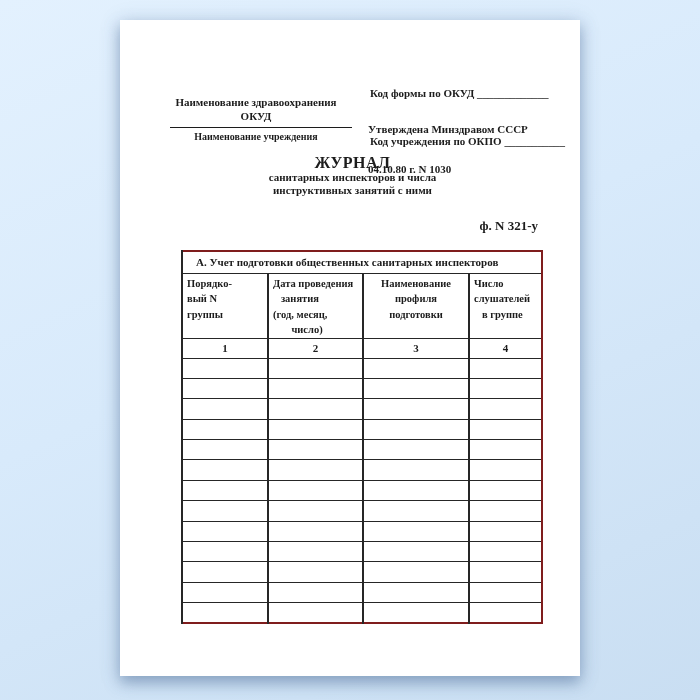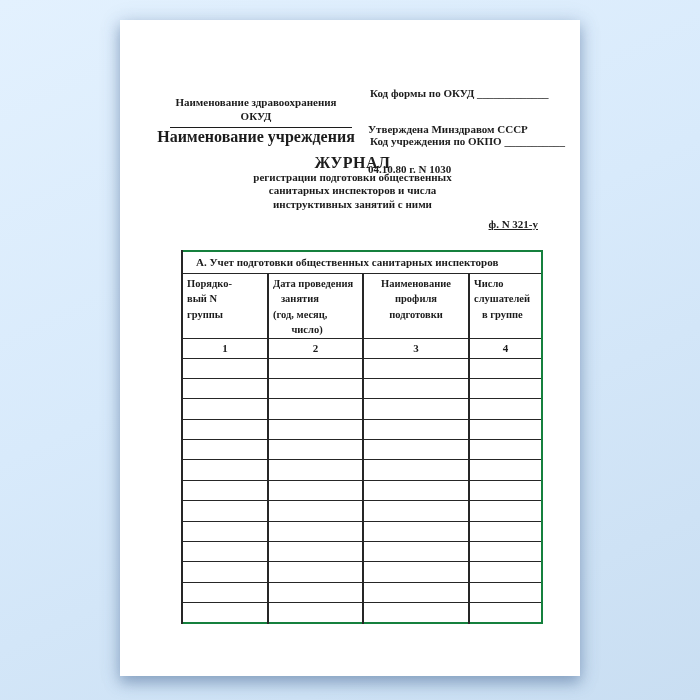--- a/index.html
+++ b/index.html
@@ -32,44 +32,43 @@
     left: 36px; top: 75px; width: 200px;
     font-size: 11px; line-height: 14px;
     text-align: center;
   }
   .ministry-rule {
     border: none;
     border-top: 1.5px solid #1c1c1c;
     width: 182px;
     margin: 4px 0 2px 14px;
   }
-  .ministry-caption { font-size: 16px; font-family: Liberation Serif, serif; }
+  .ministry-caption { font-size: 10px; font-family: Liberation Serif, serif; }
   .docinfo-block {
     left: 248px; top: 76px;
     font-size: 11px; line-height: 13.4px;
     white-space: pre;
   }
   .title-block {
     left: 110px; top: 136px; width: 245px;
     text-align: center;
     font-size: 11px; line-height: 13.2px;
   }
   .doc-title { font-size: 16px; letter-spacing: 0.5px; margin-bottom: 2px; }
   .form-ref {
     top: 198px; right: 42px;
-    font-size: 11px;
-    text-decoration: underline;
+    font-size: 13px;
   }
   table.reg-table {
     position: absolute;
     left: 61px; top: 230px;
     width: 360px;
     border-collapse: collapse;
     table-layout: fixed;
-    border: 2px solid #15803d;
+    border: 2px solid #7f1d1d;
   }
   .reg-table td {
     border: 1px solid #262626;
     border-left-width: 2px;
     padding: 0;
     overflow: hidden;
   }
   tr.r-section { height: 22px; }
   td.section-cell {
     font-size: 11px;
@@ -113,21 +112,20 @@
       <div class="ministry-caption">Наименование учреждения</div>
     </div>
 
     <div class="abs docinfo-block">
       <div>Утверждена Минздравом СССР</div>
       <div>04.10.80 г. N 1030</div>
     </div>
 
     <div class="abs title-block">
       <div class="doc-title">ЖУРНАЛ</div>
-      <div>регистрации подготовки общественных</div>
       <div>санитарных инспекторов и числа</div>
       <div>инструктивных занятий с ними</div>
     </div>
 
     <div class="abs form-ref">ф. N 321-у</div>
 
     <table class="reg-table">
       <colgroup>
         <col style="width:86px">
         <col style="width:95px">

